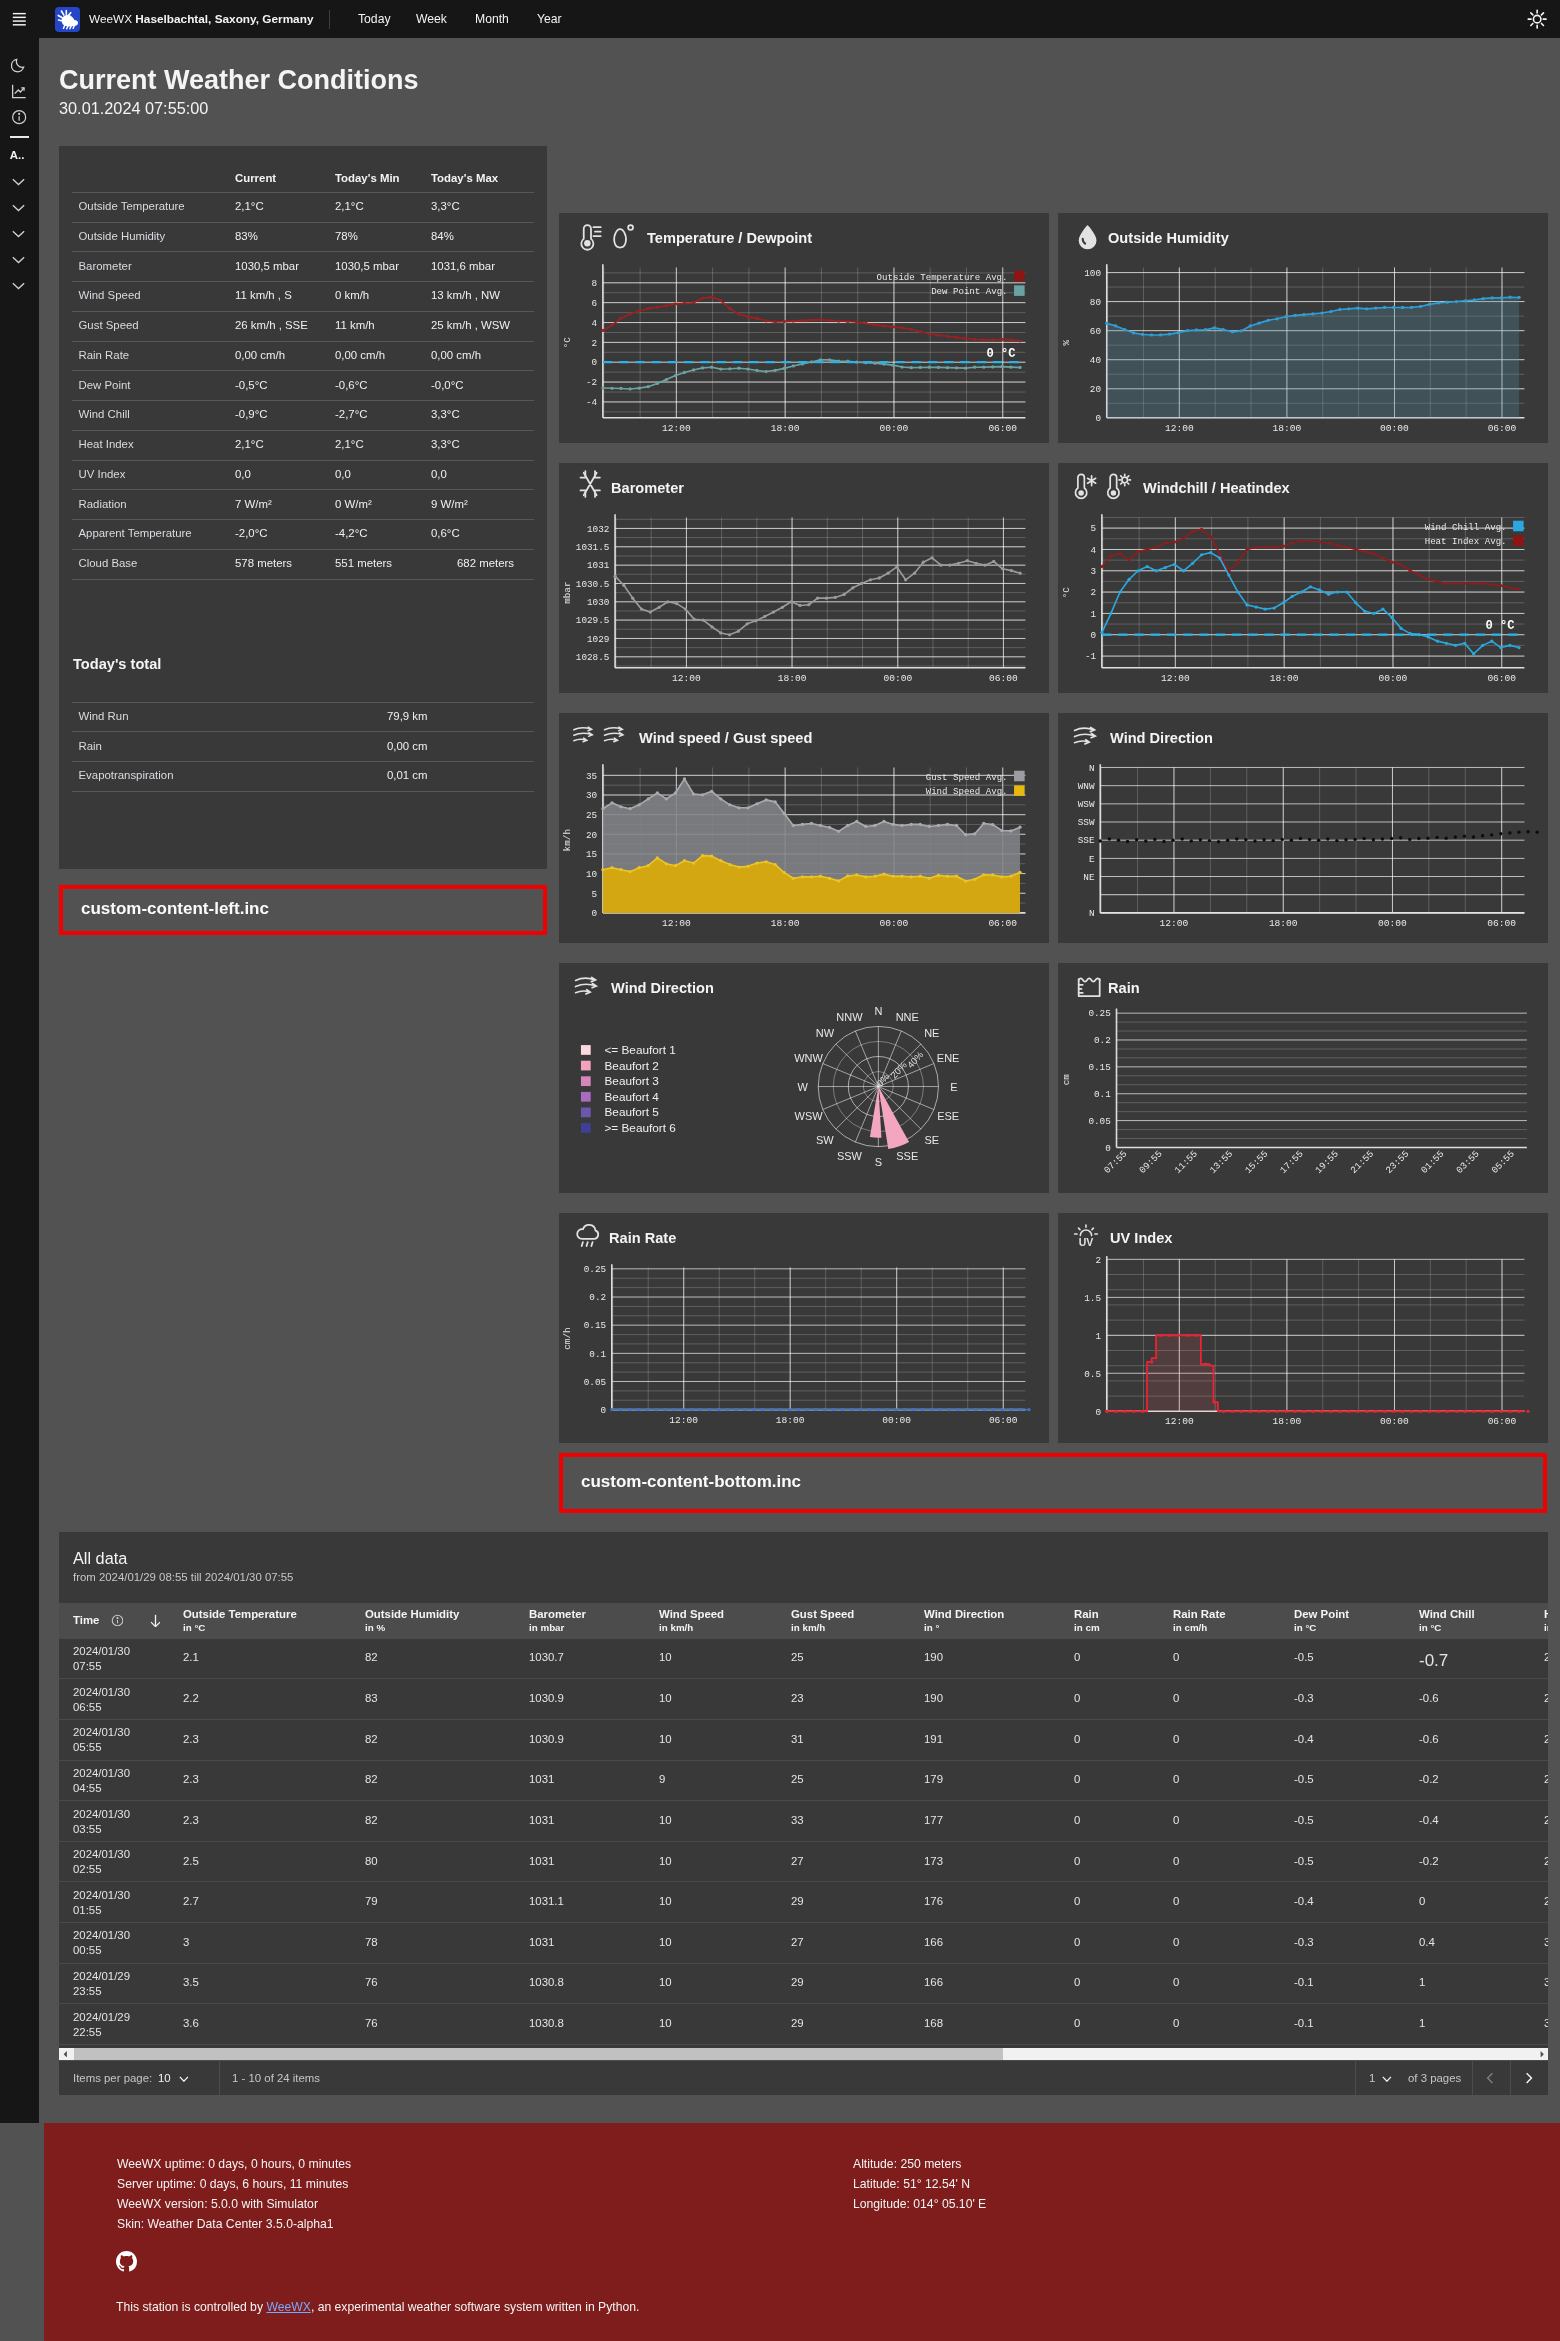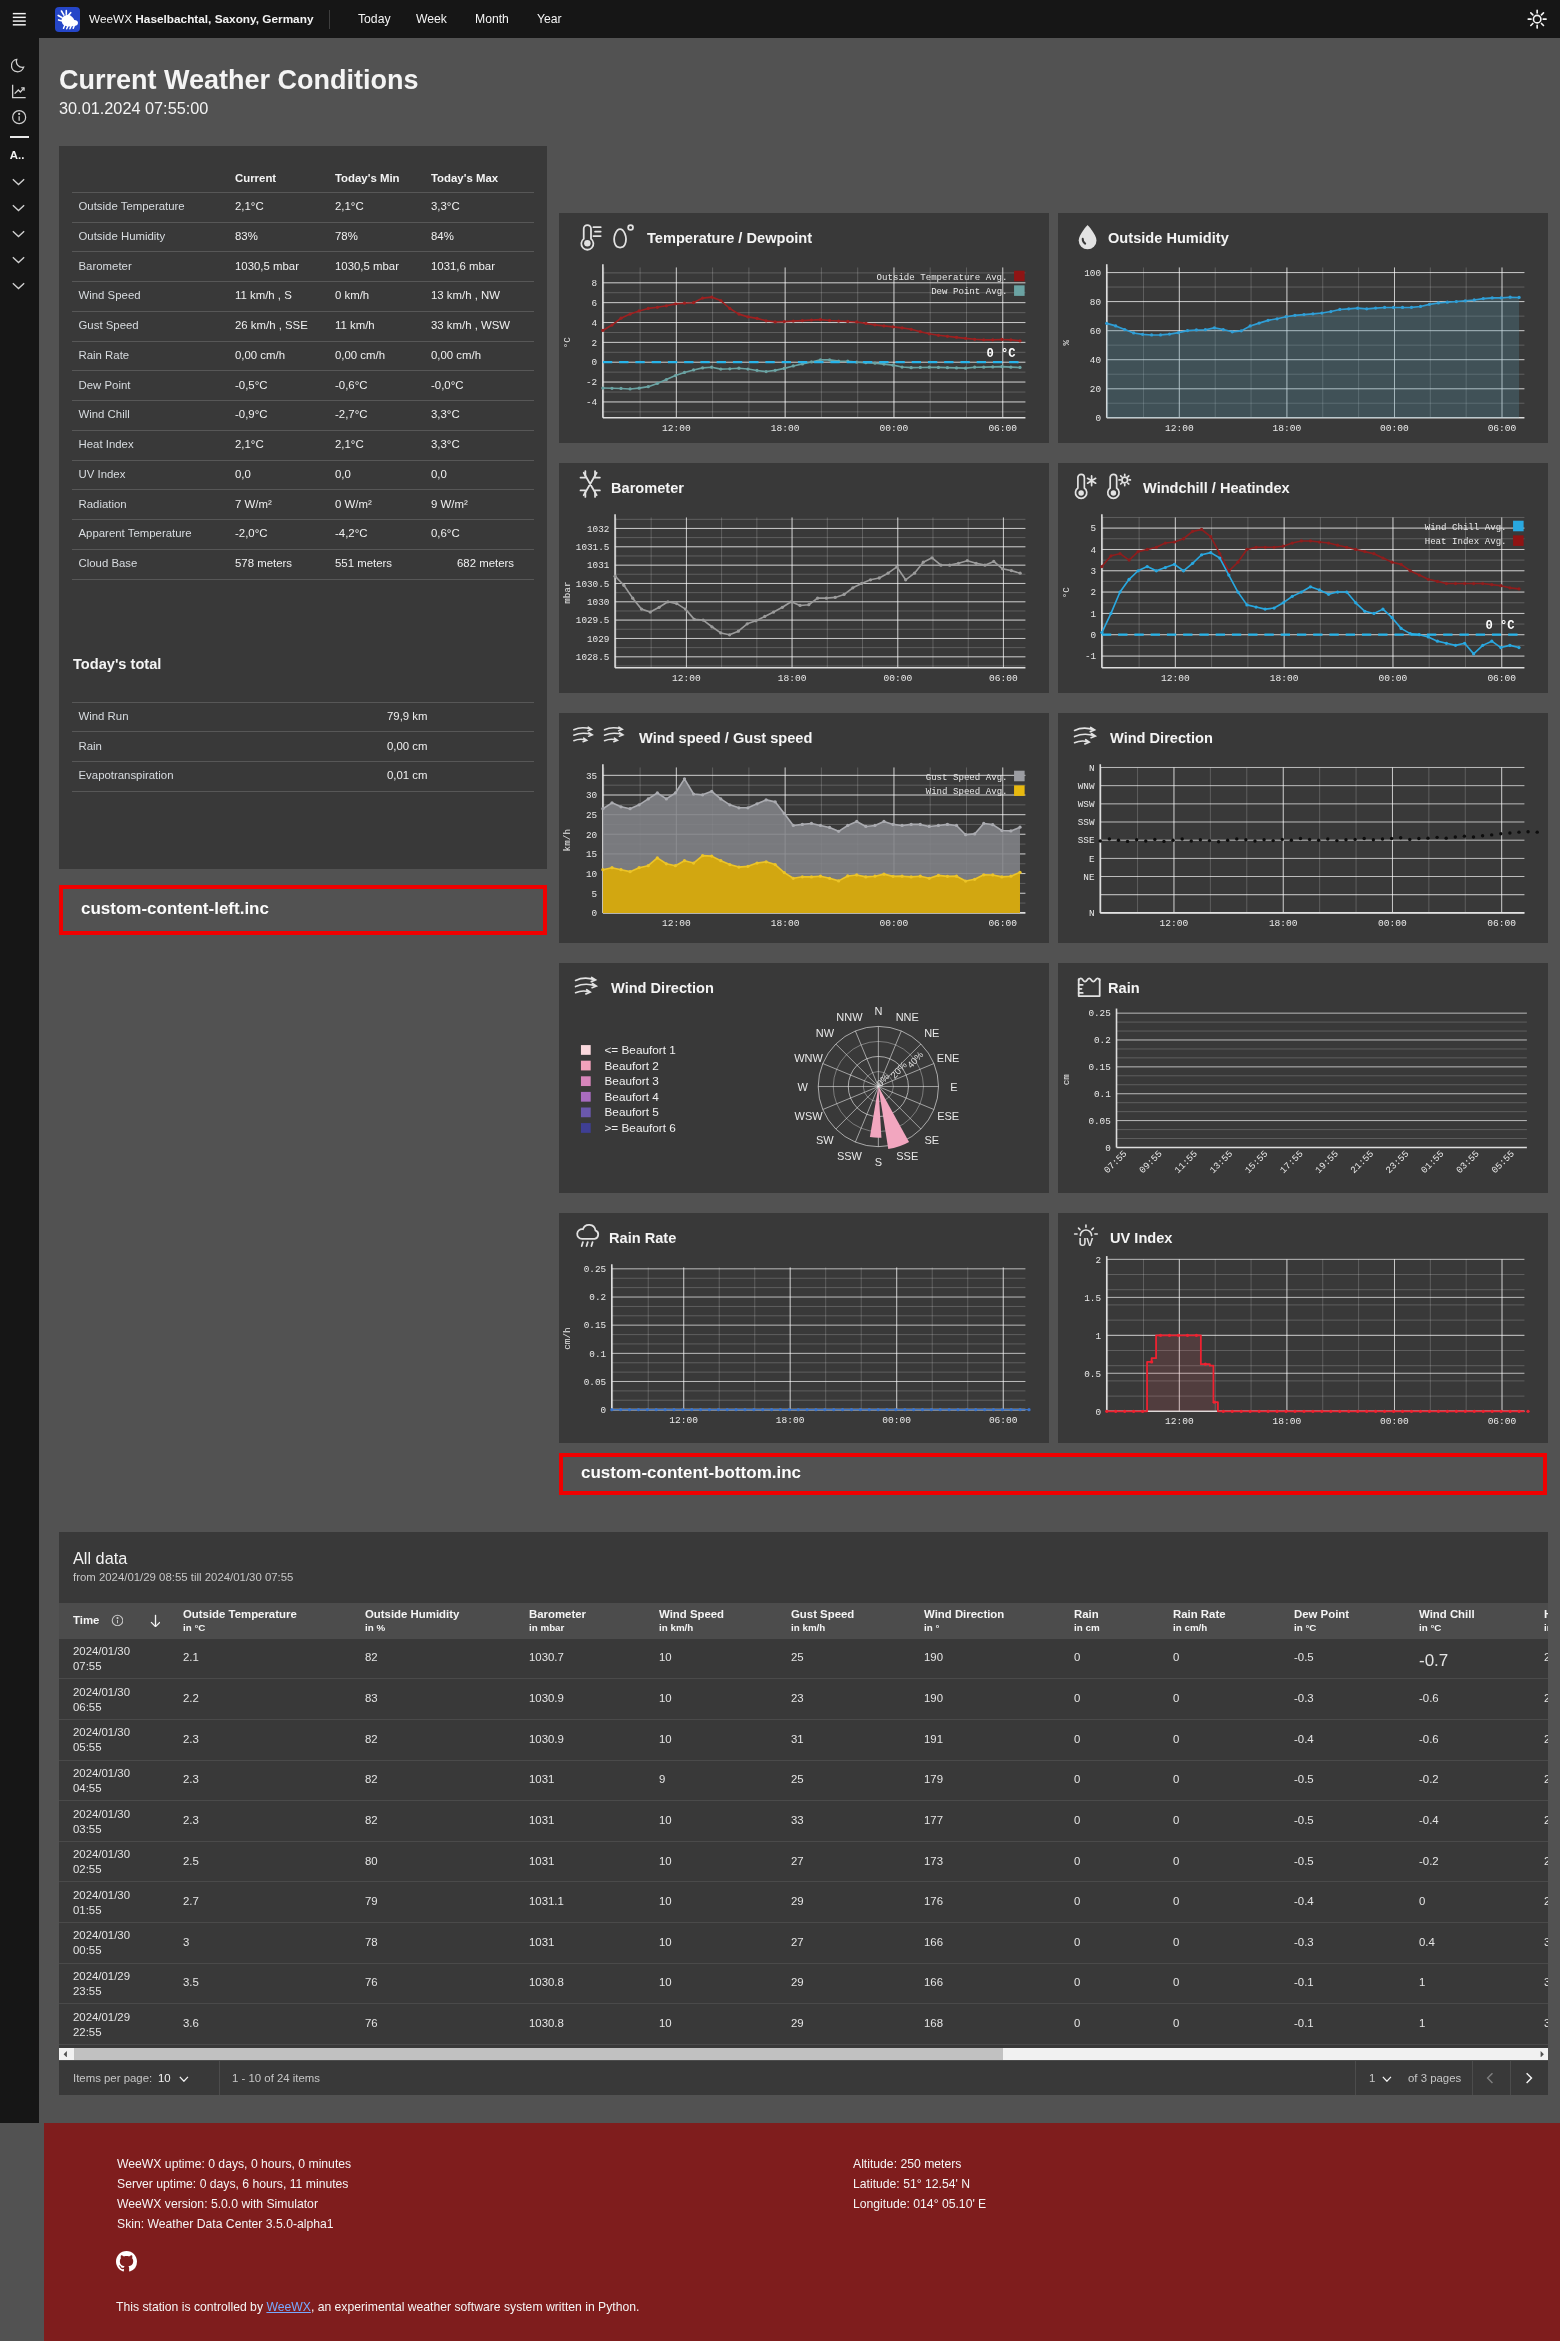--- a/index.html
+++ b/index.html
@@ -105,21 +105,21 @@
       <div class="abs" style="left:372px;top:114px;font-size:11.4px;color:#f0f0f0;">1031,6 mbar</div>
       <div class="abs" style="left:13px;top:135px;width:462px;height:0.8px;background:#575757;"></div>
       <div class="abs" style="left:19.5px;top:143px;font-size:11.4px;color:#d8dce0;">Wind Speed</div>
       <div class="abs" style="left:176px;top:143px;font-size:11.4px;color:#f0f0f0;">11 km/h , S</div>
       <div class="abs" style="left:276px;top:143px;font-size:11.4px;color:#f0f0f0;">0 km/h</div>
       <div class="abs" style="left:372px;top:143px;font-size:11.4px;color:#f0f0f0;">13 km/h , NW</div>
       <div class="abs" style="left:13px;top:165px;width:462px;height:0.8px;background:#575757;"></div>
       <div class="abs" style="left:19.5px;top:173px;font-size:11.4px;color:#d8dce0;">Gust Speed</div>
       <div class="abs" style="left:176px;top:173px;font-size:11.4px;color:#f0f0f0;">26 km/h , SSE</div>
       <div class="abs" style="left:276px;top:173px;font-size:11.4px;color:#f0f0f0;">11 km/h</div>
-      <div class="abs" style="left:372px;top:173px;font-size:11.4px;color:#f0f0f0;">33 km/h , WSW</div>
+      <div class="abs" style="left:372px;top:173px;font-size:11.4px;color:#f0f0f0;">25 km/h , WSW</div>
       <div class="abs" style="left:13px;top:195px;width:462px;height:0.8px;background:#575757;"></div>
       <div class="abs" style="left:19.5px;top:203px;font-size:11.4px;color:#d8dce0;">Rain Rate</div>
       <div class="abs" style="left:176px;top:203px;font-size:11.4px;color:#f0f0f0;">0,00 cm/h</div>
       <div class="abs" style="left:276px;top:203px;font-size:11.4px;color:#f0f0f0;">0,00 cm/h</div>
       <div class="abs" style="left:372px;top:203px;font-size:11.4px;color:#f0f0f0;">0,00 cm/h</div>
       <div class="abs" style="left:13px;top:224px;width:462px;height:0.8px;background:#575757;"></div>
       <div class="abs" style="left:19.5px;top:233px;font-size:11.4px;color:#d8dce0;">Dew Point</div>
       <div class="abs" style="left:176px;top:233px;font-size:11.4px;color:#f0f0f0;">-0,5°C</div>
       <div class="abs" style="left:276px;top:233px;font-size:11.4px;color:#f0f0f0;">-0,6°C</div>
       <div class="abs" style="left:372px;top:233px;font-size:11.4px;color:#f0f0f0;">-0,0°C</div>
@@ -162,21 +162,21 @@
       <div class="abs" style="left:19.5px;top:594px;font-size:11.4px;color:#d8dce0;">Rain</div>
       <div class="abs" style="left:328px;top:594px;font-size:11.4px;color:#f0f0f0;">0,00 cm</div>
       <div class="abs" style="left:13px;top:615px;width:462px;height:0.8px;background:#575757;"></div>
       <div class="abs" style="left:19.5px;top:623px;font-size:11.4px;color:#d8dce0;">Evapotranspiration</div>
       <div class="abs" style="left:328px;top:623px;font-size:11.4px;color:#f0f0f0;">0,01 cm</div>
       <div class="abs" style="left:13px;top:645px;width:462px;height:0.8px;background:#575757;"></div>
     </div>
     <div class="abs" style="left:59px;top:885px;width:488px;height:50px;border:4.1px solid #f00000;background:#525252;">
       <div style="position:absolute;left:18px;top:50%;transform:translateY(-54%);font-size:17px;font-weight:bold;color:#fcfcfc;">custom-content-left.inc</div>
     </div>
-    <div class="abs" style="left:559px;top:1453px;width:988px;height:42px;border:4.1px solid #f00000;background:#525252;">
+    <div class="abs" style="left:559px;top:1453px;width:988px;height:60px;border:4.1px solid #f00000;background:#525252;">
       <div style="position:absolute;left:18px;top:50%;transform:translateY(-54%);font-size:17px;font-weight:bold;color:#fcfcfc;">custom-content-bottom.inc</div>
     </div>
     <div style="position:absolute;left:559px;top:213px;width:490px;height:230px;background:#393939;">
       <svg width="106" height="42" style="position:absolute;left:0;top:0" viewBox="0 0 130 52">
         <g transform="translate(20,14)" stroke="#e2e2e2" stroke-width="2.2" fill="none" stroke-linecap="round">
 <path d="M8 4 a4.5 4.5 0 0 1 9 0 v12.5 a7.5 7.5 0 1 1 -9 0 Z" transform="translate(2,1.5)"></path>
 <circle cx="14.5" cy="23.5" r="4" fill="#e2e2e2" stroke="none"></circle>
 <line x1="22" y1="3.5" x2="31" y2="3.5"></line>
           <line x1="24" y1="9" x2="31" y2="9"></line>
           <line x1="22" y1="14.5" x2="31" y2="14.5"></line>

